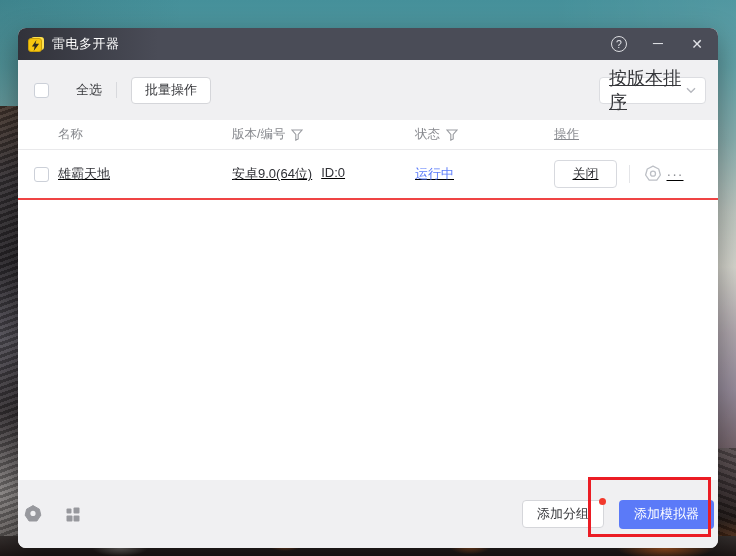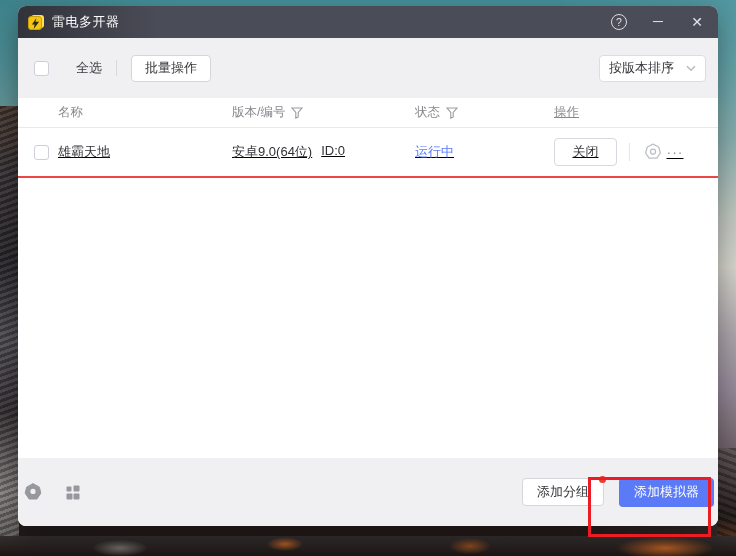--- a/index.html
+++ b/index.html
@@ -29,21 +29,21 @@
     background:
       radial-gradient(40px 12px at 120px 12px, #6e6a67, rgba(0,0,0,0) 70%),
       radial-gradient(26px 10px at 285px 8px, #b05a24, rgba(0,0,0,0) 70%),
       radial-gradient(30px 12px at 470px 10px, #8a4a20, rgba(0,0,0,0) 70%),
       radial-gradient(70px 16px at 665px 12px, #b35b24, rgba(0,0,0,0) 70%),
       linear-gradient(180deg, #35302f, #1c1514);
   }
 
   
   .window {
-    position: absolute; left: 18px; top: 6px; width: 700px; height: 520px; z-index: 1;
+    position: absolute; left: 18px; top: 28px; width: 700px; height: 520px; z-index: 1;
     border-radius: 8px; overflow: hidden; display: flex; flex-direction: column;
     background: #ffffff; box-shadow: 0 10px 28px rgba(0,0,0,0.38);
   }
 
   
   .titlebar {
     height: 32px; flex: 0 0 32px; display: flex; align-items: center; padding: 0 12px 0 10px;
     background: linear-gradient(90deg, #31323a 0%, #4a4c57 20%, #4a4c57 100%);
   }
   .app-icon { position: relative; width: 16px; height: 16px; margin-right: 8px; flex: 0 0 16px; }
@@ -66,21 +66,21 @@
   .v-divider { width: 1px; height: 16px; background: #d8d9dd; margin: 0 14px; }
   .btn-plain {
     height: 27px; padding: 0 13px; background: #fff; border: 1px solid #d5d6da; border-radius: 4px;
     font-size: 13px; color: #35363a; display: flex; align-items: center; cursor: pointer;
   }
   .toolbar-right { margin-left: auto; display: flex; align-items: center; gap: 12px; }
   .sort-dropdown {
     width: 107px; height: 27px; background: #fff; border: 1px solid #dcdde1; border-radius: 4px;
     display: flex; align-items: center; padding: 0 9px; cursor: pointer;
   }
-  .sort-dropdown .value { font-size: 13px; color: #35363a; }
+  .sort-dropdown .value { font-size: 18px; color: #35363a; text-decoration: underline; }
   .sort-dropdown .chev { margin-left: auto; display: flex; }
   .search-box {
     width: 148px; height: 27px; background: #fff; border: 1px solid #dcdde1; border-radius: 4px;
     display: flex; align-items: center; padding: 0 8px 0 10px;
   }
   .search-box input { border: none; outline: none; flex: 1; min-width: 0; font-size: 12.5px; color: #35363a; font-family: inherit; background: transparent; }
   .search-box input::placeholder { color: #c3c4c9; }
   .search-box .mag { margin-left: 6px; display: flex; }
 
   

